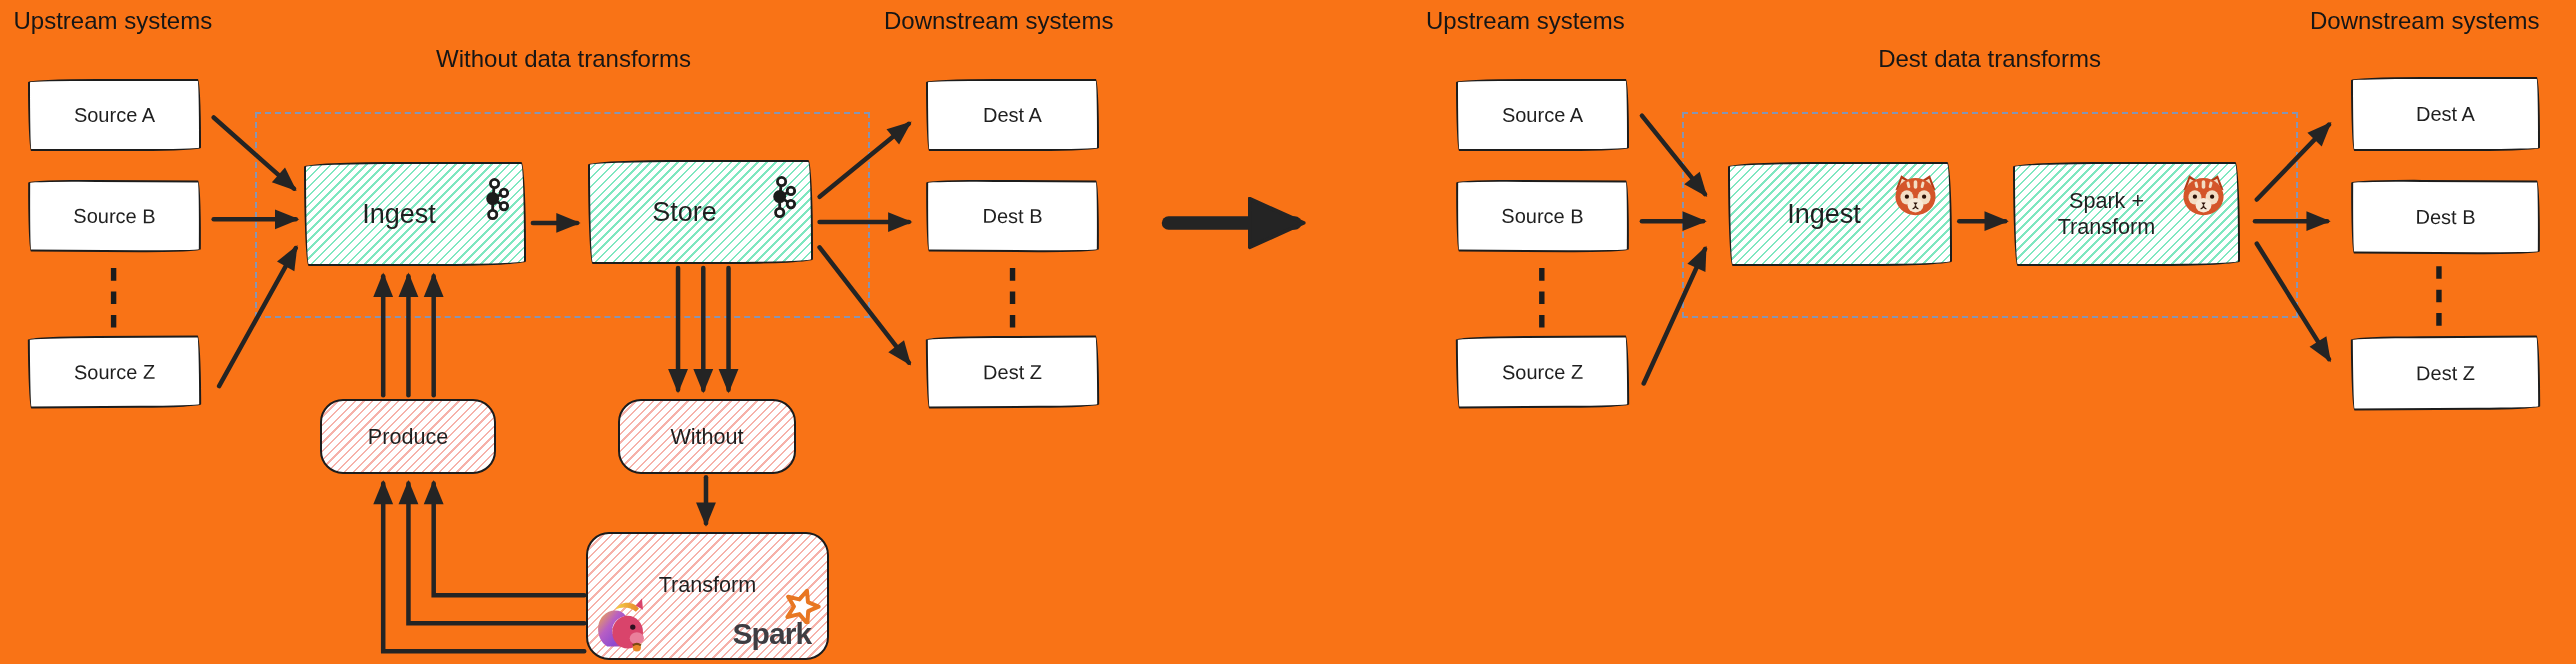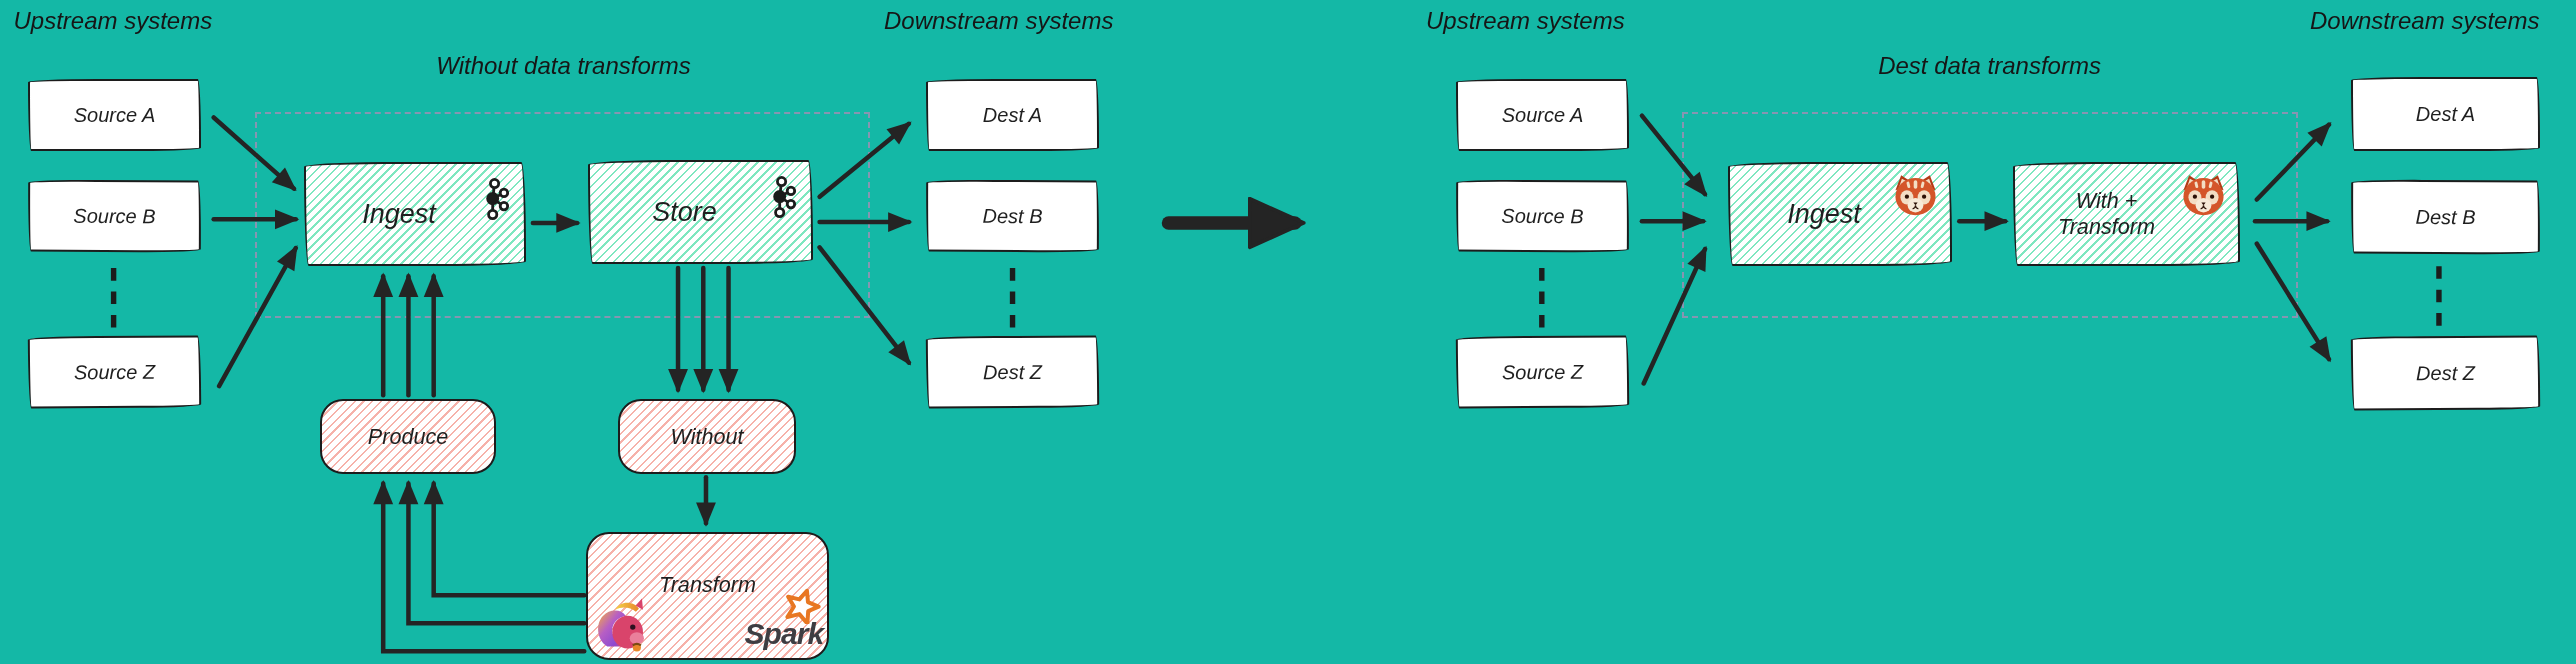--- a/index.html
+++ b/index.html
@@ -1,20 +1,20 @@
 <!DOCTYPE html>
 <html style="font-size:14.4px"><head>
 <meta charset="utf-8">
 <style>
   html,body{margin:0;padding:0;background:#ffffff;}
   body{font-family:"Liberation Sans","DejaVu Sans",sans-serif;color:#1f1f1f;}
-  #canvas{position:relative;width:2576px;height:665px;background:#14b8a6;overflow:hidden;font-style:italic;}
+  #canvas{position:relative;width:2576px;height:665px;background:#f97316;overflow:hidden;}
 
   .hdr{position:absolute;font-size:24px;font-weight:400;color:#161616;white-space:nowrap;}
-  .title{position:absolute;font-size:24px;color:#161616;text-align:center;width:415px;white-space:nowrap;margin-top:7px;}
+  .title{position:absolute;font-size:24px;color:#161616;text-align:center;width:415px;white-space:nowrap;}
 
   .sketch{
     position:absolute;background:#fff;border:2.7px solid #1c1c1c;
     border-radius:230px 10.8px 203px 10.8px / 10.8px 203px 10.8px 230px;
     display:flex;align-items:center;justify-content:center;
     box-sizing:border-box;z-index:3;
   }
   .plain{font-size:20px;align-items:center;}
   .teal{
     background-image:repeating-linear-gradient(135deg,rgba(0,0,0,0) 0px,rgba(0,0,0,0) 4.5px,#7fe7c0 4.5px,#7fe7c0 6.3px);
@@ -26,21 +26,21 @@
     border-radius:23px;
   }
   .dashedbox{
     position:absolute;border:2.7px dashed #8795b1;box-sizing:border-box;z-index:1;background:transparent;
   }
   .corner-icon{position:absolute;z-index:4;}
   .shiftl{transform:translateX(-16px);}
   #arrows{position:absolute;left:0;top:0;z-index:2;}
   .twoline{text-align:center;line-height:1.22;font-size:21.6px;transform:translateX(-20px);}
   .sparkwrap{position:absolute;left:727px;top:588px;width:108px;height:72px;z-index:4;}
-  .sparktext{position:absolute;left:5.4px;top:29px;font-size:30px;font-weight:700;color:#3e3d42;letter-spacing:-0.9px;margin-left:12px;}
+  .sparktext{position:absolute;left:5.4px;top:29px;font-size:30px;font-weight:700;color:#3e3d42;letter-spacing:-0.9px;}
   .sparkstar{position:absolute;left:56px;top:0px;}
   .flinkwrap{position:absolute;left:595px;top:595px;z-index:4;}
 </style>
 </head>
 <body>
 
 <div id="canvas">
 
   <svg id="arrows" width="2576" height="665" viewBox="0 0 2857 737">
     <defs>
@@ -241,21 +241,21 @@
       <ellipse cx="32" cy="45" rx="11" ry="10" fill="#f7ead8"></ellipse>
       <circle cx="20" cy="33" r="3" fill="#2b1006"></circle>
         <circle cx="44" cy="33" r="3" fill="#2b1006"></circle>
       <path d="M29 41 L35 41 L32 45 Z" fill="#2b1006"></path>
       <path d="M32 45 q0 4 -4 5 M32 45 q0 4 4 5" stroke="#2b1006" stroke-width="1.6" fill="none"></path>
     </svg>
   </div>
 
   <div class="sketch teal" style="left:2013px;top:162px;width:227px;height:104px;">
     <span class="twoline">
-      <span>With +</span><br>
+      <span>Spark +</span><br>
       <span>Transform</span>
     </span>
     <svg class="corner-icon" style="right:10.8px;top:9px;" width="47" height="43" viewBox="0 0 64 60">
       <polygon points="4,24 12,3 30,15" fill="#b33a16"></polygon>
         <polygon points="9,20 13,8 24,14" fill="#f3ddc4"></polygon>
       <polygon points="60,24 52,3 34,15" fill="#b33a16"></polygon>
         <polygon points="55,20 51,8 40,14" fill="#f3ddc4"></polygon>
       <ellipse cx="32" cy="33" rx="28" ry="26" fill="#d4552a"></ellipse>
       <ellipse cx="20" cy="34" rx="9" ry="10" fill="#f3ddc4"></ellipse>
       <ellipse cx="44" cy="34" rx="9" ry="10" fill="#f3ddc4"></ellipse>

